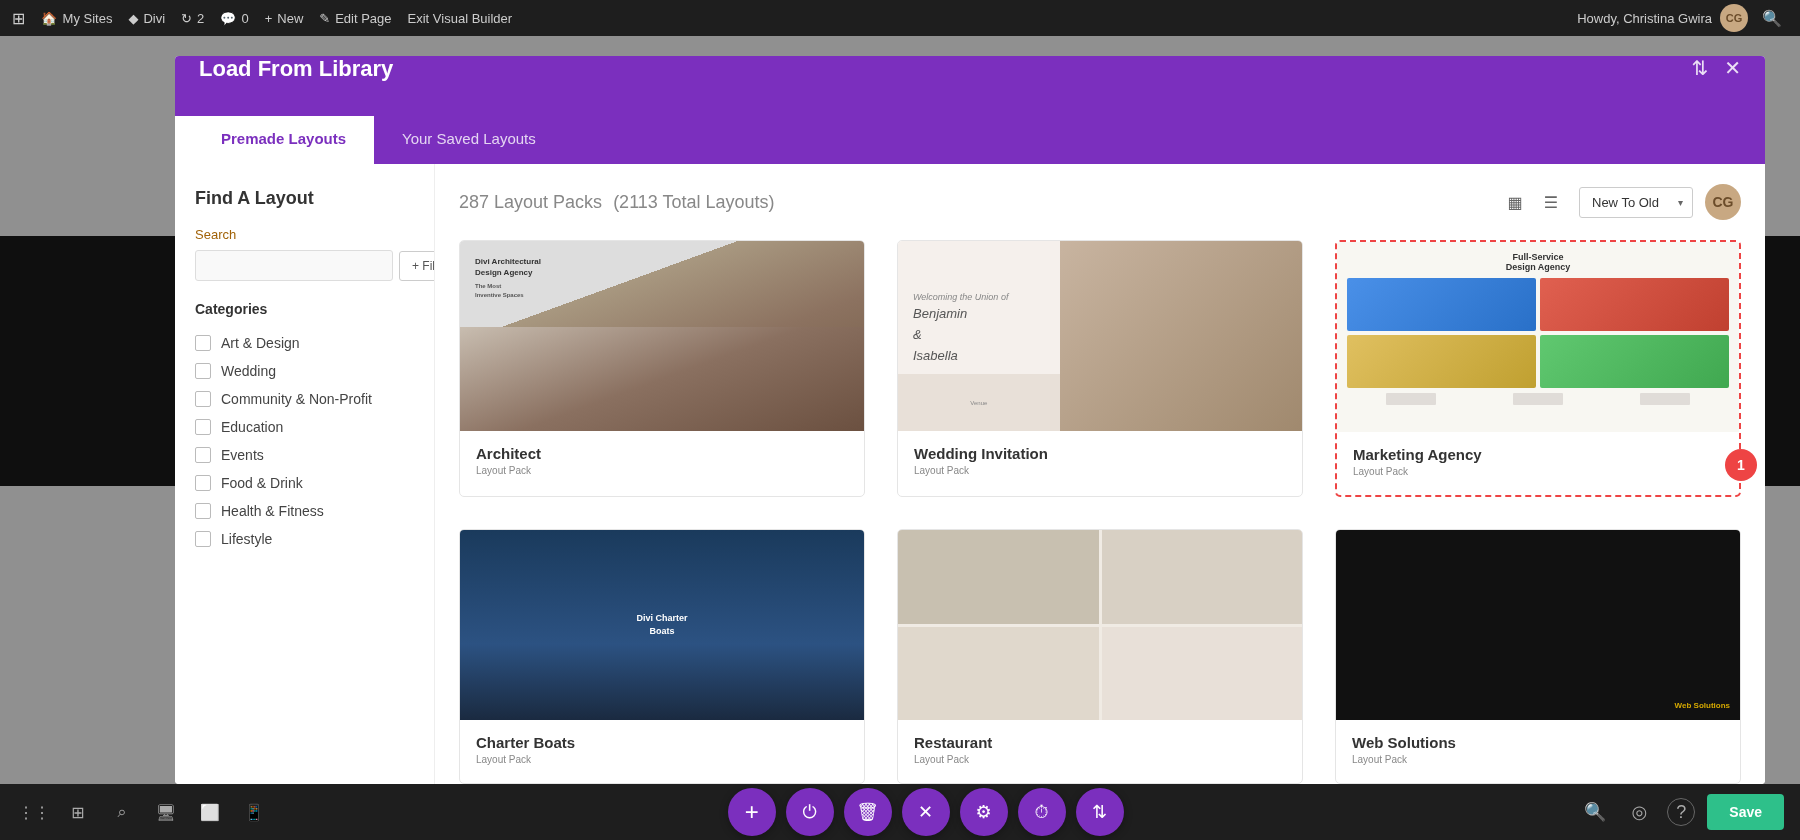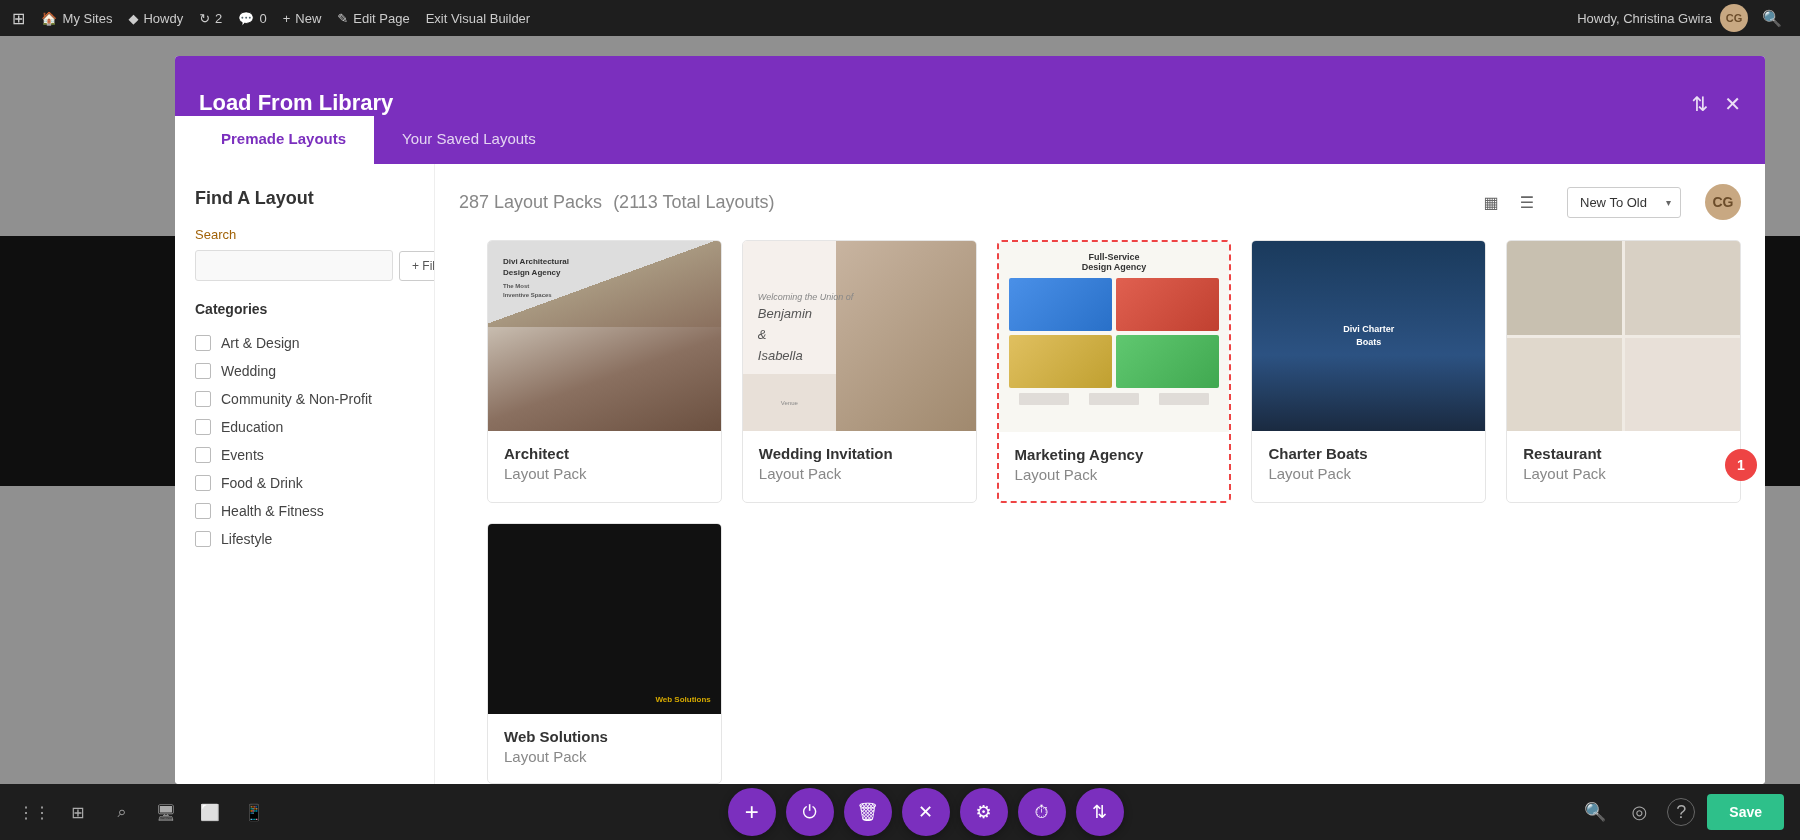--- a/index.html
+++ b/index.html
@@ -76,21 +76,21 @@
       flex-direction: column;
       z-index: 20;
     }
 
     
     .modal-header {
       background: #7b2fbe;
       padding: 0 24px;
       height: 60px;
       display: flex;
-      align-items: flex-end;
+      align-items: flex-start;
       flex-shrink: 0;
     }
     .modal-title {
       color: #fff;
       font-size: 22px;
       font-weight: 600;
       flex: 1;
     }
     .modal-header-icons {
       display: flex;
@@ -211,21 +211,21 @@
       flex: 1;
       overflow-y: auto;
       padding: 20px 24px;
     }
 
     
     .content-header {
       display: flex;
       align-items: center;
       margin-bottom: 20px;
-      gap: 24px;
+      gap: 12px;
     }
     .layouts-count {
       font-size: 18px;
       font-weight: 600;
       color: #333;
       flex: 1;
     }
     .layouts-count span {
       color: #888;
       font-weight: 400;
@@ -278,23 +278,22 @@
       align-items: center;
       justify-content: center;
       font-size: 14px;
       color: #6b4c2a;
       font-weight: 600;
     }
 
     
     .layout-grid {
       display: grid;
-      grid-template-columns: repeat(5, 1fr);
-      gap: 20px;
-      margin-left: 28px;
+      grid-template-columns: repeat(3, 1fr);
+      gap: 32px;
     }
     .layout-card {
       border: 1px solid #e5e5e5;
       border-radius: 5px;
       overflow: hidden;
       cursor: pointer;
       transition: box-shadow 0.2s;
       background: #fff;
     }
     .layout-card.selected {
@@ -309,21 +308,21 @@
     .layout-card-info {
       padding: 14px 16px 18px;
     }
     .layout-card-name {
       font-size: 15px;
       font-weight: 600;
       color: #333;
       margin-bottom: 3px;
     }
     .layout-card-type {
-      font-size: 15px;
+      font-size: 10px;
       color: #888;
     }
     .preview-img-arch {
       width: 100%; height: 100%;
       background: linear-gradient(160deg, #ddd 30%, #a89880 30%, #8c7260 60%, #6e5840 100%);
       position: relative;
     }
     .preview-arch-text {
       position: absolute;
       top: 15px; left: 15px;
@@ -492,21 +491,21 @@
 <div class="admin-bar">
   <div class="admin-bar-item">
     <span style="font-size:16px;">⊞</span>
   </div>
   <div class="admin-bar-item">
     <span>🏠</span>
     <span>My Sites</span>
   </div>
   <div class="admin-bar-item">
     <span>◆</span>
-    <span>Howdy</span>
+    <span>Divi</span>
   </div>
   <div class="admin-bar-item">
     <span>↻</span>
     <span>2</span>
   </div>
   <div class="admin-bar-item">
     <span>💬</span>
     <span>0</span>
   </div>
   <div class="admin-bar-item">

